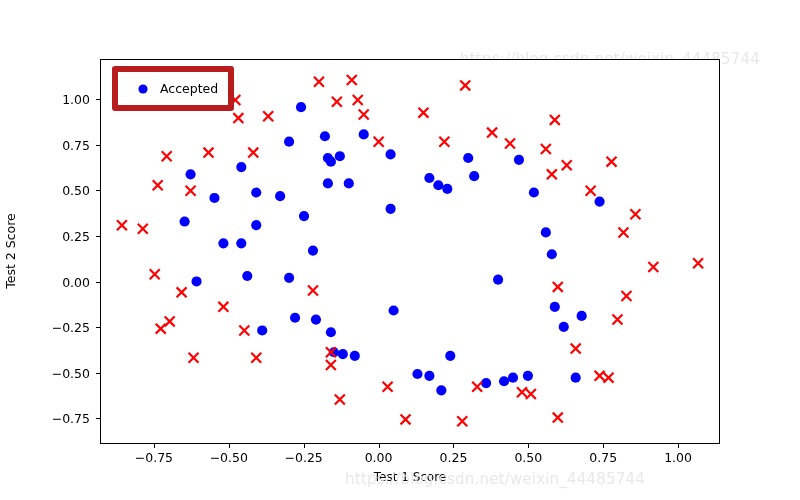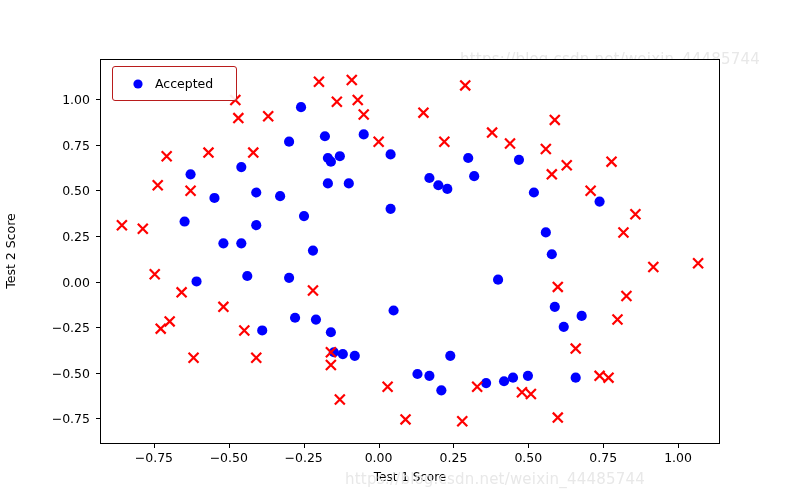--- a/index.html
+++ b/index.html
@@ -84,24 +84,24 @@
     top: 251px;
     transform: translate(-50%, -50%) rotate(-90deg);
     font-size: 12.5px;
     color: #000000;
     white-space: nowrap;
   }
   #legend {
     position: absolute;
     left: 112px;
     top: 66px;
-    border: 1px solid #b91c1c;
+    border: 6px solid #b91c1c;
     background: rgba(255,255,255,0.92);
     border-radius: 3px;
-    padding: 6px 23px 6px 8px;
+    padding: 6px 10px 6px 8px;
     box-sizing: border-box;
   }
   .legend-row {
     display: flex;
     align-items: center;
     height: 21px;
   }
   .legend-marker {
     width: 34px;
     display: flex;

